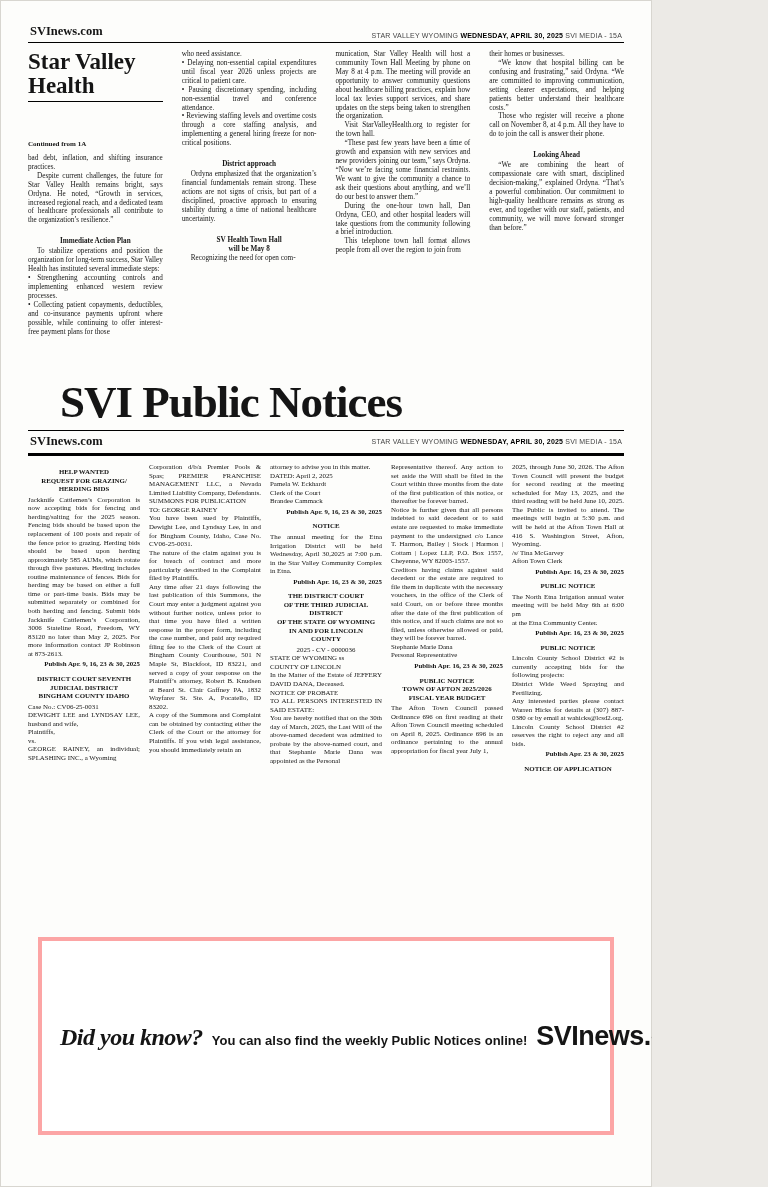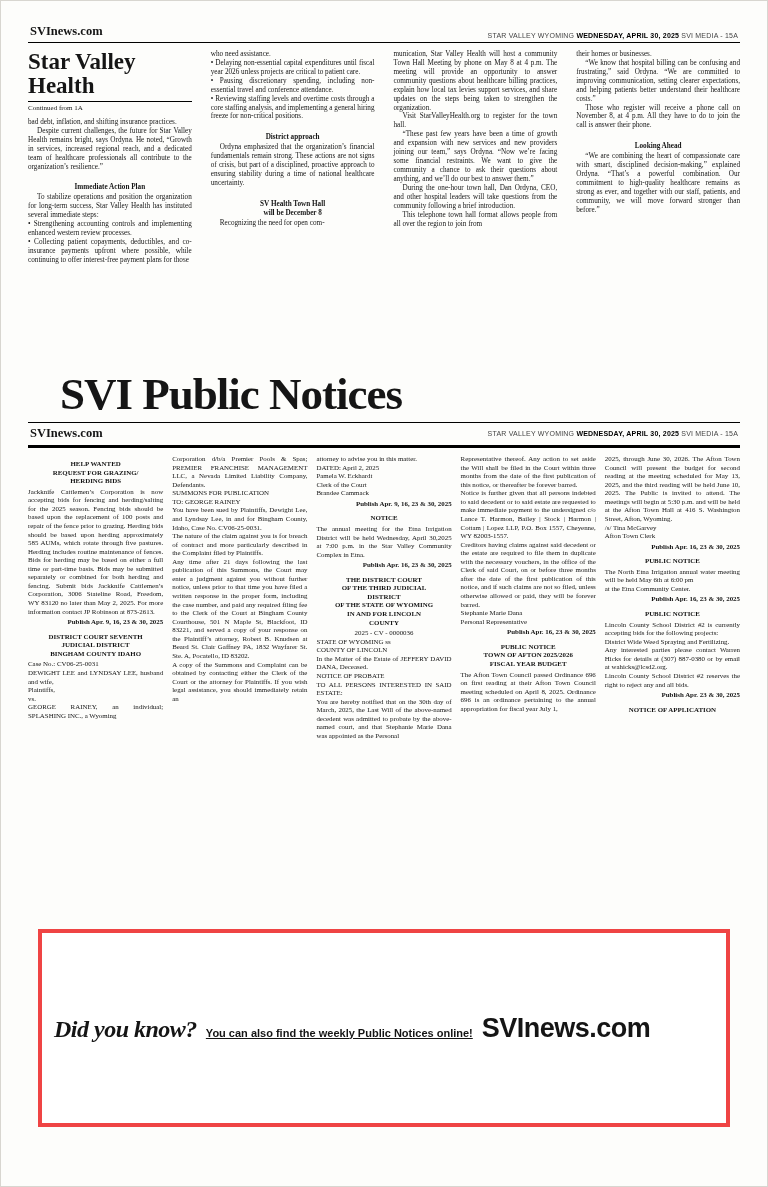--- a/index.html
+++ b/index.html
@@ -1,63 +1,63 @@
 <!DOCTYPE html>
 <html><head>
 <meta charset="utf-8">
 <style>
   * { margin:0; padding:0; box-sizing:border-box; }
   html,body { background:#eceae6; }
   .page {
-    width:768px; height:1187px; background:#fdfdfb; color:#151515;
+    width:652px; height:1187px; background:#fdfdfb; color:#151515;
     font-family:"Liberation Serif", serif; overflow:hidden; position:relative;
     box-shadow: inset 0 0 0 1px #d8d6d0;
   }
   .masthead { display:flex; justify-content:space-between; align-items:flex-end;
     margin:0 28px; padding:24px 2px 3px; }
   .masthead .site { font-weight:bold; font-size:12.5px; }
   .mast-right { font-family:"Liberation Sans", sans-serif; font-size:7px;
     letter-spacing:.2px; color:#444; }
   .mast-right .md { font-weight:bold; color:#000; }
   .rule { border-top:1.8px solid #000; margin:0 28px; }
 
   .article { display:flex; gap:19px; margin:7px 28px 0; height:310px; overflow:hidden;
     font-size:7.2px; line-height:1.24; text-align:justify; }
   .acol { flex:1 1 0; min-width:0; }
   .atitle { font-size:23px; line-height:1.05; font-weight:bold; text-align:left;
     border-bottom:1.5px solid #000; padding-bottom:3px; }
-  .contfrom { font-size:7px; font-weight:normal; text-align:left; padding:2px 0 5px; }
+  .contfrom { font-size:7px; font-weight:bold; text-align:left; padding:2px 0 5px;margin-top:36px; }
 
   .blk { margin:0; }
   .k-p  { text-indent:9px; }
   .k-pn { }
   .k-b  { }
   .k-h   { font-weight:bold; text-align:center; white-space:pre-line; margin:5px 0 2px; }
   .k-sub { font-weight:bold; text-align:center; white-space:pre-line; margin:12px 0 1px; }
   .k-line { text-align:left; }
   .k-ctr  { text-align:center; }
   .k-pub  { font-weight:bold; text-align:right; margin:2px 0 6px; }
 
   .pn-title { font-size:45px; font-weight:bold; letter-spacing:-1px;
-    margin:12px 28px 5px 60px; line-height:1.0; }
+    margin:20px 28px 5px 60px; line-height:1.0; }
 
   .masthead2 { display:flex; justify-content:space-between; align-items:center;
     margin:2px 28px 0; padding:3px 2px 4px;
     border-top:1.2px solid #000; border-bottom:3px solid #000; }
   .masthead2 .site { font-weight:bold; font-size:12.5px; }
 
   .notices { display:flex; gap:9px; margin:7px 28px 0; height:450px; overflow:hidden;
     font-size:6.9px; line-height:1.24; text-align:justify; }
   .ncol { flex:1 1 0; min-width:0; }
 
-  .dyk-box { margin:24px 38px 0; height:198px; border:4px solid #ef4444; background:#fff;
-    display:flex; align-items:center; padding:0 12px; }
+  .dyk-box { margin:24px 38px 0; height:198px; border:4px solid #fca5a5; background:#fff;
+    display:flex; align-items:center; padding:0 18px; }
   .dyk-line { display:flex; align-items:baseline; gap:9px; white-space:nowrap; }
   .dyk-script { font-style:italic; font-weight:bold; font-size:24px; letter-spacing:-.5px; }
-  .dyk-text { font-family:"Liberation Sans", sans-serif; font-weight:bold; font-size:11px;text-decoration:underline; }
+  .dyk-text { font-family:"Liberation Sans", sans-serif; font-weight:bold; font-size:13px; }
   .dyk-site { font-family:"Liberation Sans", sans-serif; font-weight:bold; font-size:27px;
     letter-spacing:-.5px; }
 </style>
 </head>
 <body>
 
 <div class="page">
 
   <header class="masthead">
     <span class="site">SVInews.com</span>
@@ -83,21 +83,21 @@
         </div>
     </div>
     <div class="acol">
         <div class="blk k-pn">who need assistance.</div>
         <div class="blk k-b">• Delaying non-essential capital expenditures until fiscal year 2026 unless projects are critical to patient care.</div>
         <div class="blk k-b">• Pausing discretionary spending, including non-essential travel and conference attendance.</div>
         <div class="blk k-b">• Reviewing staffing levels and overtime costs through a core staffing analysis, and implementing a general hiring freeze for non-critical positions.</div>
         <div class="blk k-sub">District approach</div>
         <div class="blk k-p">Ordyna emphasized that the organization’s financial fundamentals remain strong. These actions are not signs of crisis, but part of a disciplined, proactive approach to ensuring stability during a time of national healthcare uncertainty.</div>
         <div class="blk k-sub">SV Health Town Hall
-will be December 8</div>
+will be May 8</div>
         <div class="blk k-p">Recognizing the need for open com-</div>
       </div>
     <div class="acol">
         <div class="blk k-pn">munication, Star Valley Health will host a community Town Hall Meeting by phone on May 8 at 4 p.m. The meeting will provide an opportunity to answer community questions about healthcare billing practices, explain how local tax levies support services, and share updates on the steps being taken to strengthen the organization.</div>
         <div class="blk k-p">Visit StarValleyHealth.org to register for the town hall.</div>
         <div class="blk k-p">“These past few years have been a time of growth and expansion with new services and new providers joining our team,” says Ordyna. “Now we’re facing some financial restraints. We want to give the community a chance to ask their questions about anything, and we’ll do our best to answer them.”</div>
         <div class="blk k-p">During the one-hour town hall, Dan Ordyna, CEO, and other hospital leaders will take questions from the community following a brief introduction.</div>
         <div class="blk k-p">This telephone town hall format allows people from all over the region to join from</div>
       </div>
     <div class="acol">

